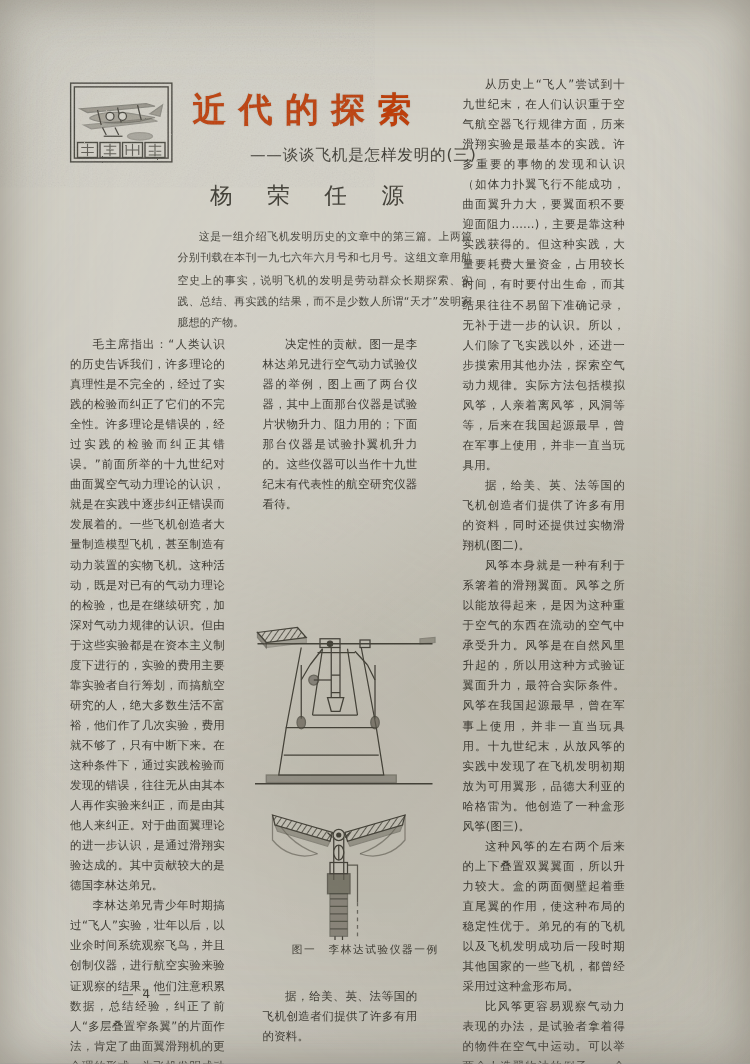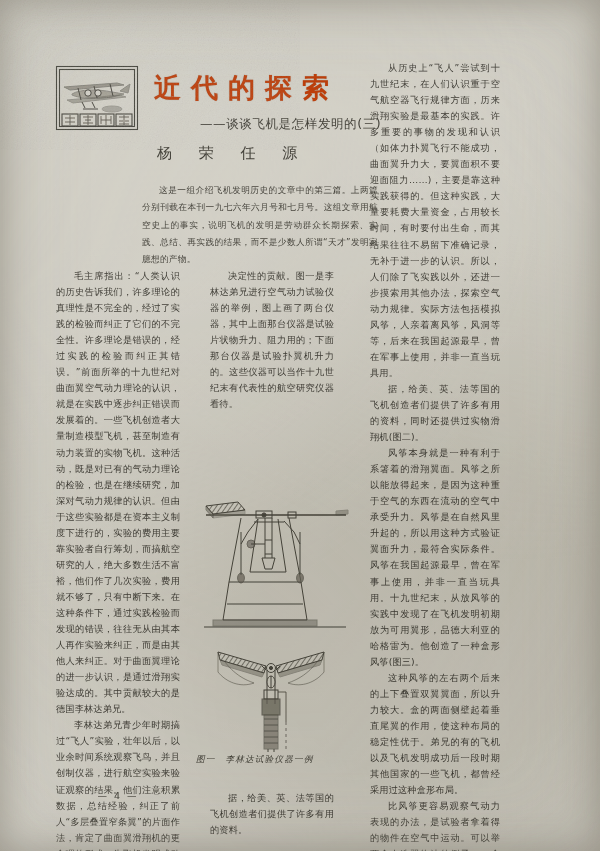--- a/index.html
+++ b/index.html
@@ -82,23 +82,23 @@
     position: absolute;
     left: 146px;
     top: 58px;
     font-size: 12.5px;
     letter-spacing: 0.6px;
     color: #46443c;
     white-space: nowrap;
   }
   #byline {
     position: absolute;
-    left: 103px;
+    left: 114px;
     top: 86px;
-    font-size: 15px;
+    font-size: 18px;
     letter-spacing: 11px;
     color: #46443c;
     white-space: nowrap;
   }
 
   
   #intro {
     position: absolute;
     left: 142px;
     top: 182px;
@@ -132,26 +132,25 @@
     top: 472px;
     width: 155px;
     height: 300px;
   }
   #figure svg { display: block; }
   #fig-caption {
     position: absolute;
     left: 0;
     top: 282px;
     width: 155px;
-    text-align: left;
+    text-align: right;
     font-size: 8.6px;
     letter-spacing: 1.2px;
     color: #46443c;
     white-space: nowrap;
-    font-style: italic;
   }
   
   #col-mid-tail {
     position: absolute;
     left: 210px;
     top: 790px;
     width: 124px;
   }
 
   

